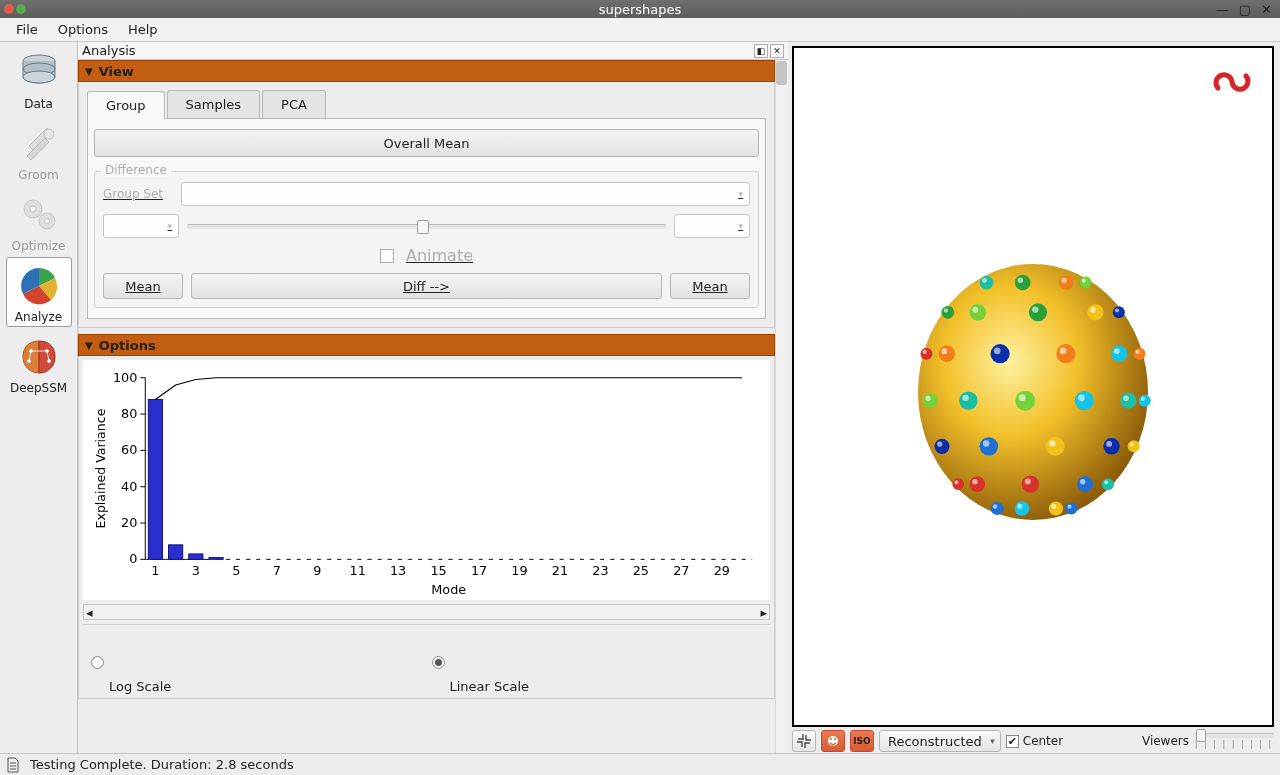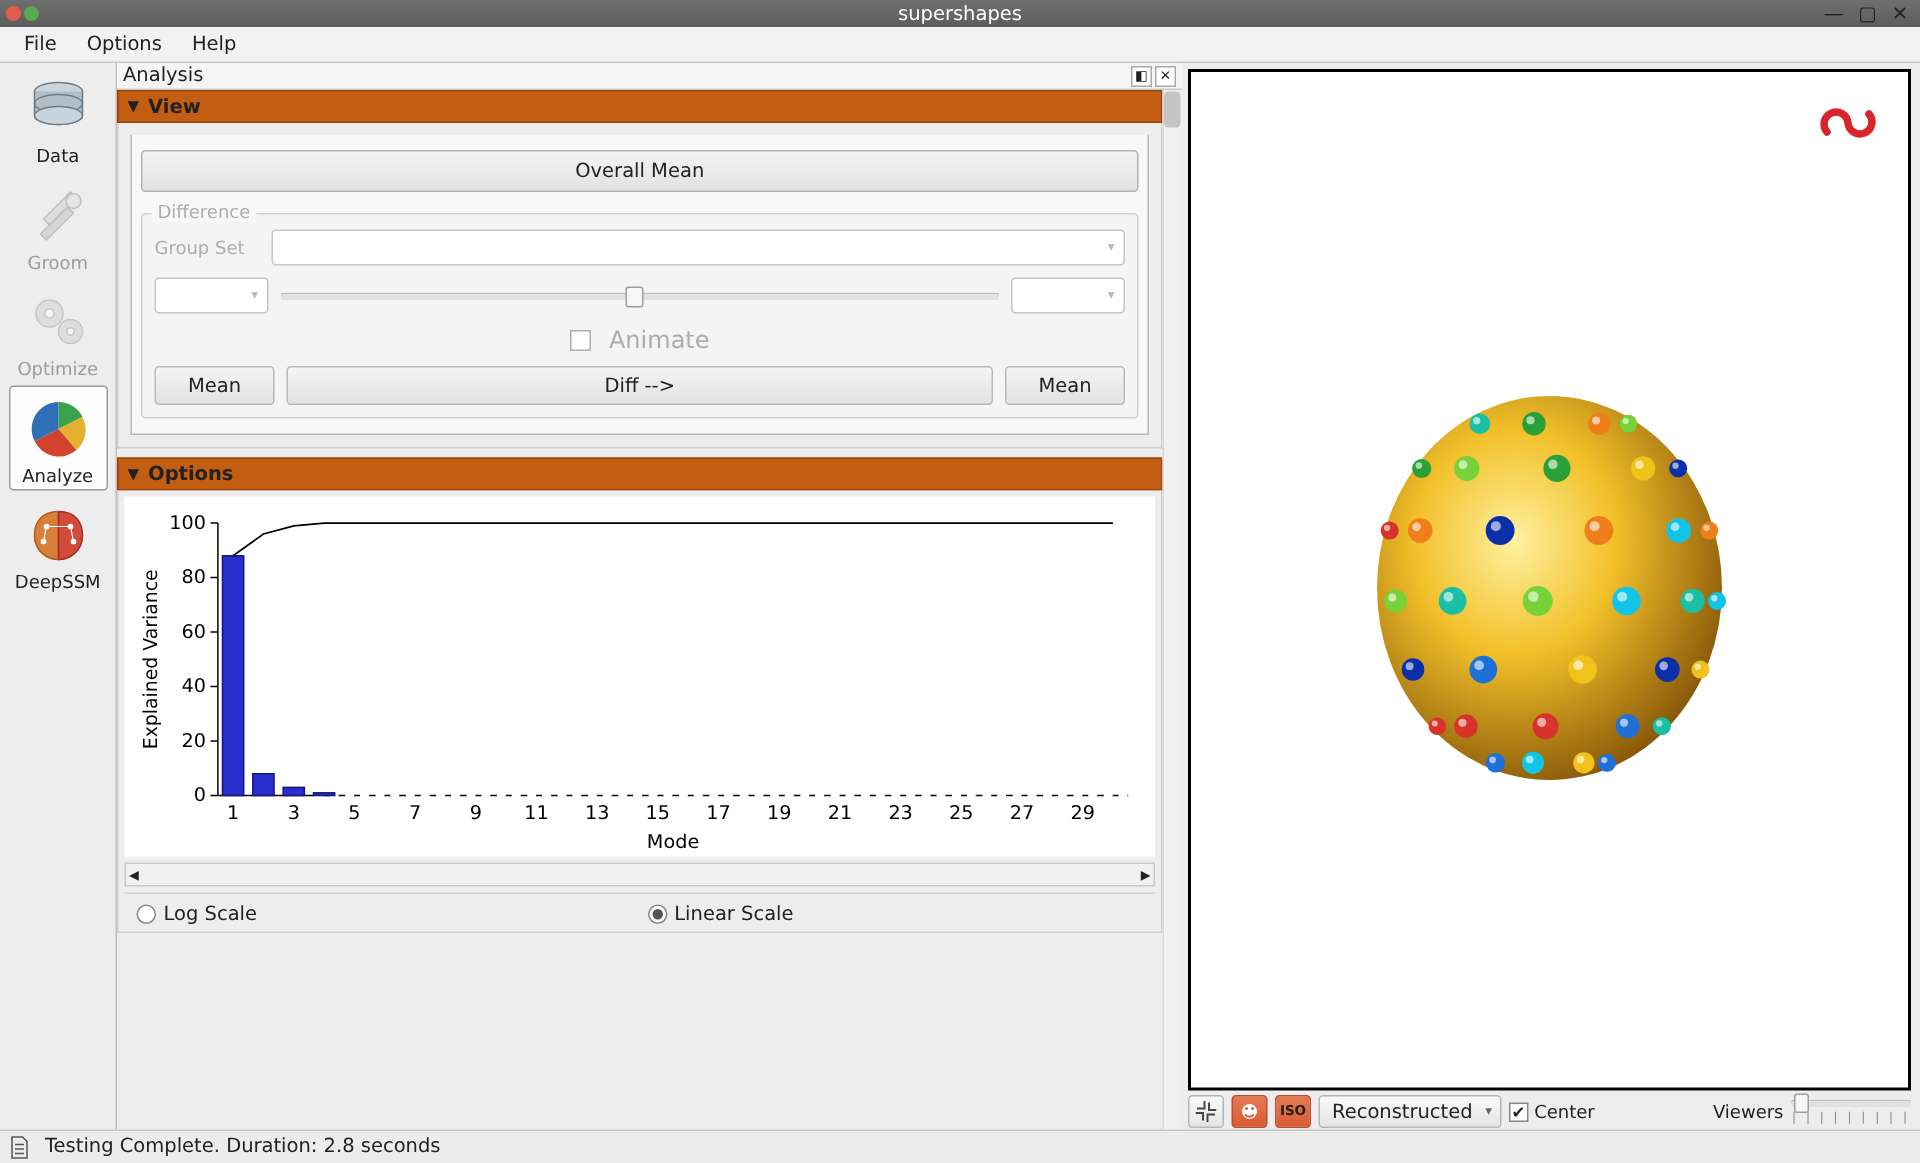--- a/index.html
+++ b/index.html
@@ -40,40 +40,40 @@
 .section-header .tri { margin-right: 6px; font-size: 10px; }
 .section-body { border: 1px solid #cfcfcf; border-top: none; background: #ededed; padding: 8px; margin-bottom: 6px;}
 
 .tabbar { display: flex; border-bottom: 1px solid #b8b8b8; }
 .tab { padding: 6px 18px; border: 1px solid #b8b8b8; border-bottom: none; background: #e4e4e4; margin-right: 2px; border-radius: 3px 3px 0 0; font-size: 13px;}
 .tab.active { background: #f8f8f8; position: relative; top: 1px; }
 .tabpage { border: 1px solid #b8b8b8; border-top: none; background: #f8f8f8; padding: 10px 6px 10px 6px;}
 
 .bigbtn { width: 100%; height: 28px; border: 1px solid #b2b2b2; border-radius: 3px; background: linear-gradient(#f4f4f4,#e2e2e2); font-size: 13px; display:flex; align-items:center; justify-content:center;}
 
-.fieldset { border: 1px solid #cfcfcf; border-radius: 3px; padding: 10px 8px 8px 8px; margin-top: 14px; position: relative; background:#f4f4f4;}
+.fieldset { border: 1px solid #cfcfcf; border-radius: 3px; padding: 10px 8px 8px 8px; margin-top: 14px; position: relative; background:#f4f4f4;text-decoration:underline;}
 .fieldset .legend { position: absolute; top: -9px; left: 6px; background: #f8f8f8; padding: 0 4px; font-size: 12px; color: #adadad; }
 .row { display: flex; align-items: center; gap: 8px; margin-bottom: 8px; }
 .row .lbl { width: 70px; font-size: 12px; color: #adadad; }
 .combo { height: 24px; border: 1px solid #c6c6c6; border-radius: 3px; background: #fefefe; flex:1; display:flex; align-items:center; justify-content:flex-end; padding-right:6px; color:#aaa;}
 .combo.small { flex: 0 0 76px; }
 .combo .arrow { font-size: 9px; color: #b8b8b8; }
 .slidertrack { flex:1; height: 5px; background: #e2e2e2; border-top:1px solid #bdbdbd; border-radius: 2px; position: relative;}
 .sliderthumb { position:absolute; top:-5px; left:48%; width:12px; height:14px; background:#f6f6f6; border:1px solid #9e9e9e; border-radius:2px;}
 .chk { width:14px; height:14px; border:1px solid #adadad; background:#fff; display:inline-block; vertical-align:middle;}
 .chklabel { font-size:16px; color:#adadad; margin-left:4px; }
 .btn { height:26px; border:1px solid #b8b8b8; border-radius:3px; background:linear-gradient(#f4f4f4,#e2e2e2); display:flex; align-items:center; justify-content:center; font-size:12px; color:#a9a9a9;}
 .btn.flex { flex:1;}
 .btn.small { width: 80px;}
 
 .chartbox { background:#fff; height: 240px; position:relative; padding: 10px 8px 2px 8px;}
 .radiobar { display:flex; border-top:1px solid #d0d0d0; padding:6px 0 0 8px; gap: 2px;}
 .radio { width:13px; height:13px; border:1px solid #888; border-radius:50%; display:inline-flex; align-items:center; justify-content:center; background:#fff;}
 .radio.sel::after { content:""; width:7px; height:7px; background:#555; border-radius:50%; }
-.radiolabel { font-size:13px; margin-left:5px; margin-right: 60px; }
+.radiolabel { font-size:13px; margin-left:5px; margin-right: 60px; margin-top: 48px; }
 .hscroll { height:16px; border:1px solid #c8c8c8; background:#f0f0f0; margin:4px 0; display:flex; align-items:center; justify-content:space-between; padding:0 2px; font-size:10px; color:#777;}
 
 
 .viewer { flex:1; display:flex; flex-direction:column; padding: 4px 6px 0 4px; min-width:0;}
 .canvas { flex:1; background:#fff; border:2px solid #000; position:relative; overflow:hidden;}
 .canvas .logo { position:absolute; top:14px; right:16px; width:48px; height:32px; }
 .ballwrap { position:absolute; left:50%; top:50%; transform:translate(-50%,-50%); width:250px; height:270px; }
 
 .viewerbar { height:26px; display:flex; align-items:center; gap:5px; padding-top:4px; padding-bottom:2px;}
 .iconbtn { width:24px; height:22px; border:1px solid #b6b6b6; border-radius:3px; background:linear-gradient(#fafafa,#e4e4e4); display:flex; align-items:center; justify-content:center; font-size:11px;}
@@ -187,20 +187,25 @@
     </div>
 
     <div class="panelscroll">
      <div class="content" style="margin-right:13px;">
 
       <div class="section-header">
         <span class="tri">▼</span>
         <span>View</span>
       </div>
       <div class="section-body">
+        <div class="tabbar">
+          <div class="tab active">Group</div>
+          <div class="tab">Samples</div>
+          <div class="tab">PCA</div>
+        </div>
         <div class="tabpage">
           <div class="bigbtn">
                 <span>Overall Mean</span>
               </div>
 
           <div class="fieldset">
             <span class="legend">Difference</span>
             <div class="row">
               <span class="lbl">Group Set</span>
               <div class="combo">

